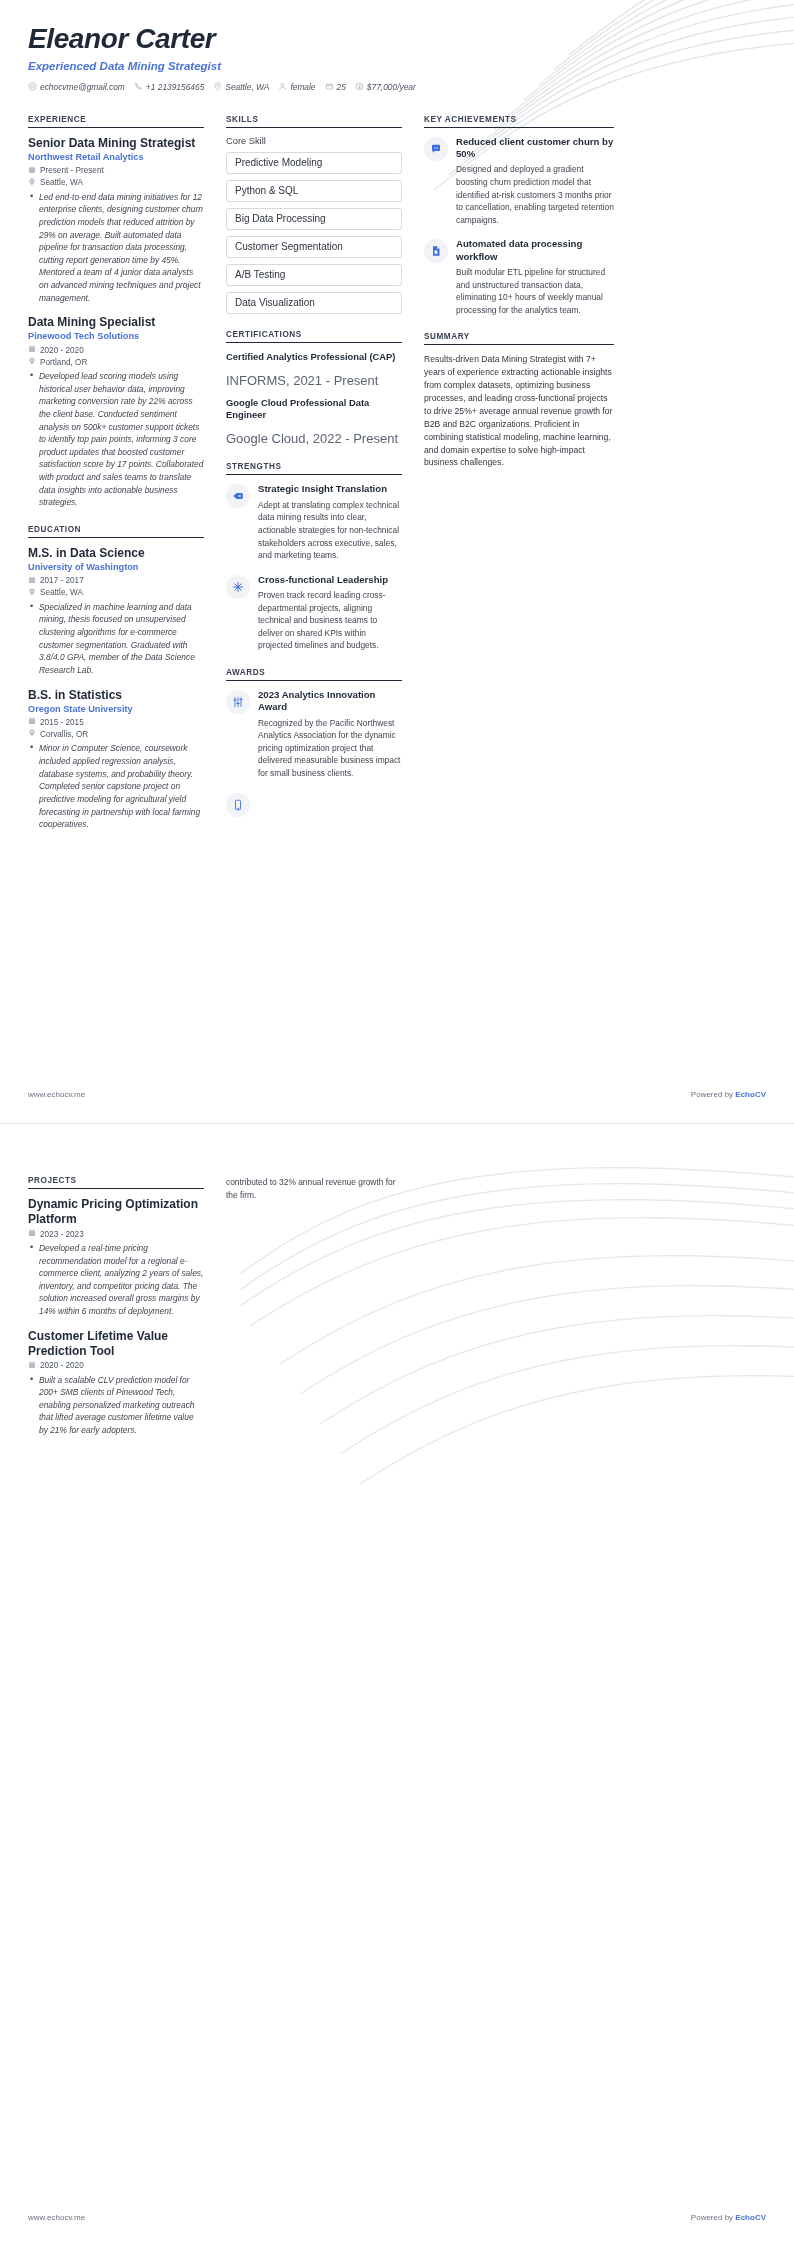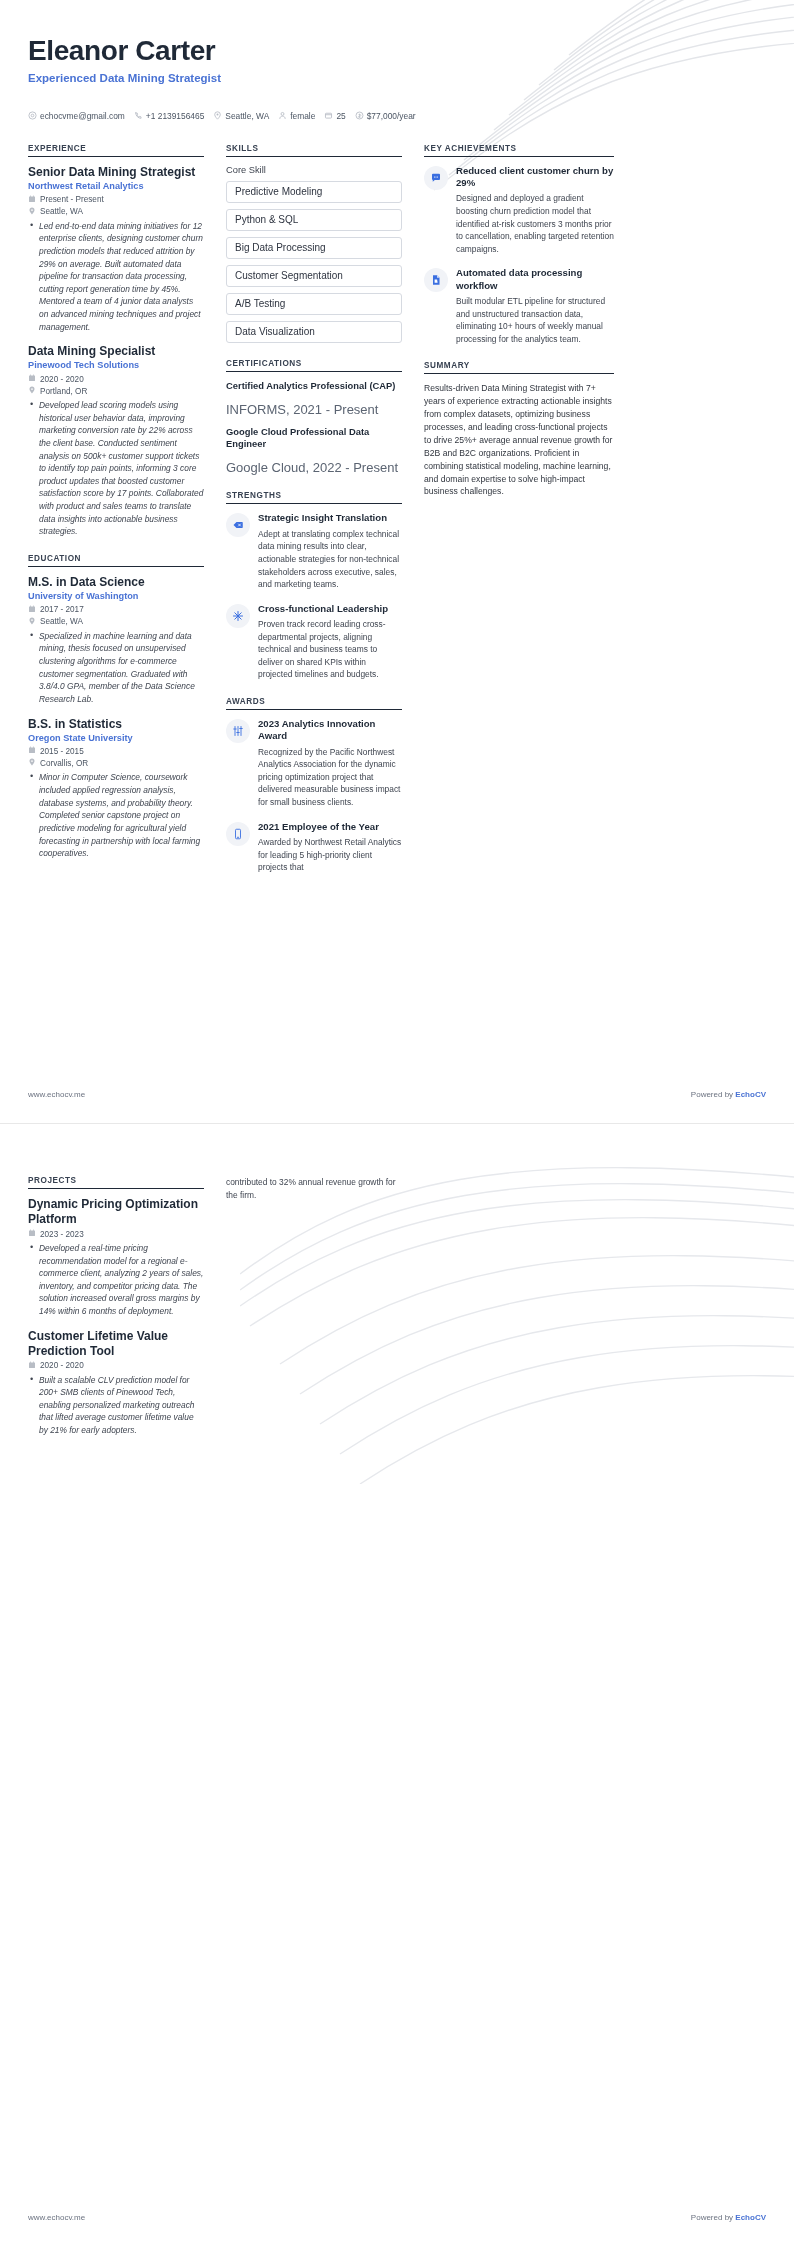--- a/index.html
+++ b/index.html
@@ -26,36 +26,36 @@
   }
   .swirl svg { display: block; }
 
   .content {
     position: relative;
     z-index: 2;
     padding: 0 28px;
   }
 
   
-  .header { padding-top: 36px; }
+  .header { padding-top: 24px; font-style: italic; }
   .name {
     font-size: 28px;
     font-weight: 700;
     letter-spacing: -0.4px;
     color: #1f2937;
     line-height: 1.1;
   }
   .headline {
     margin-top: 5px;
     font-size: 11.5px;
     font-weight: 600;
     color: #4a73d4;
   }
   .contact-row {
-    margin-top: 27px;
+    margin-top: 10px;
     display: flex;
     flex-wrap: wrap;
     align-items: center;
     gap: 4px 9px;
     font-size: 8.4px;
     color: #4b5563;
   }
   .contact-item { display: flex; align-items: center; gap: 3px; white-space: nowrap; }
   .contact-item svg { flex: none; opacity: .55; }
 
@@ -499,45 +499,41 @@
             </div>
           </div>
 
           <div class="icon-entry">
             <span class="icon-bubble">
               <svg width="12" height="12" viewBox="0 0 24 24" fill="none" stroke="#3b6fe0" stroke-width="1.8">
                   <rect x="7" y="2.5" width="10" height="19" rx="2"></rect>
                   <path d="M10.6 18.6 H13.4" stroke-linecap="round"></path>
                 </svg>
             </span>
-            <div class="icon-entry-body">
-              <div class="icon-entry-title">2021 Employee of the Year</div>
-              <div class="icon-entry-desc">Awarded by Northwest Retail Analytics for leading 5 high-priority client projects that</div>
-            </div>
           </div>
         </div>
 
       </div>
 
       <div class="col-right">
 
         <div class="section">
           <div class="section-title">KEY ACHIEVEMENTS</div>
 
           <div class="icon-entry">
             <span class="icon-bubble">
               <svg width="12" height="12" viewBox="0 0 24 24" fill="#3b6fe0">
                   <path d="M4 5.5 A2 2 0 0 1 6 3.5 H18 A2 2 0 0 1 20 5.5 V14 A2 2 0 0 1 18 16 H9.5 L5.5 19.5 V16 H6 A2 2 0 0 1 4 14 Z"></path>
                   <circle cx="9" cy="10" r="1.1" fill="#fff"></circle>
                   <circle cx="12" cy="10" r="1.1" fill="#fff"></circle>
                   <circle cx="15" cy="10" r="1.1" fill="#fff"></circle>
                 </svg>
             </span>
             <div class="icon-entry-body">
-              <div class="icon-entry-title">Reduced client customer churn by 29%</div>
+              <div class="icon-entry-title">Reduced client customer churn by 50%</div>
               <div class="icon-entry-desc">Designed and deployed a gradient boosting churn prediction model that identified at-risk customers 3 months prior to cancellation, enabling targeted retention campaigns.</div>
             </div>
           </div>
 
           <div class="icon-entry">
             <span class="icon-bubble">
               <svg width="12" height="12" viewBox="0 0 24 24" fill="#3b6fe0">
                   <path d="M6 2.5 H14 L19 7.5 V21.5 H6 Z"></path>
                   <path d="M14 2.5 V7.5 H19" fill="#cfdcfa"></path>
                   <path d="M9.2 11 H13.2 A1.6 1.6 0 0 1 13.2 14.2 H9.2 Z M9.2 14.2 H13.6 A1.7 1.7 0 0 1 13.6 17.6 H9.2 Z" fill="#ffffff"></path>

